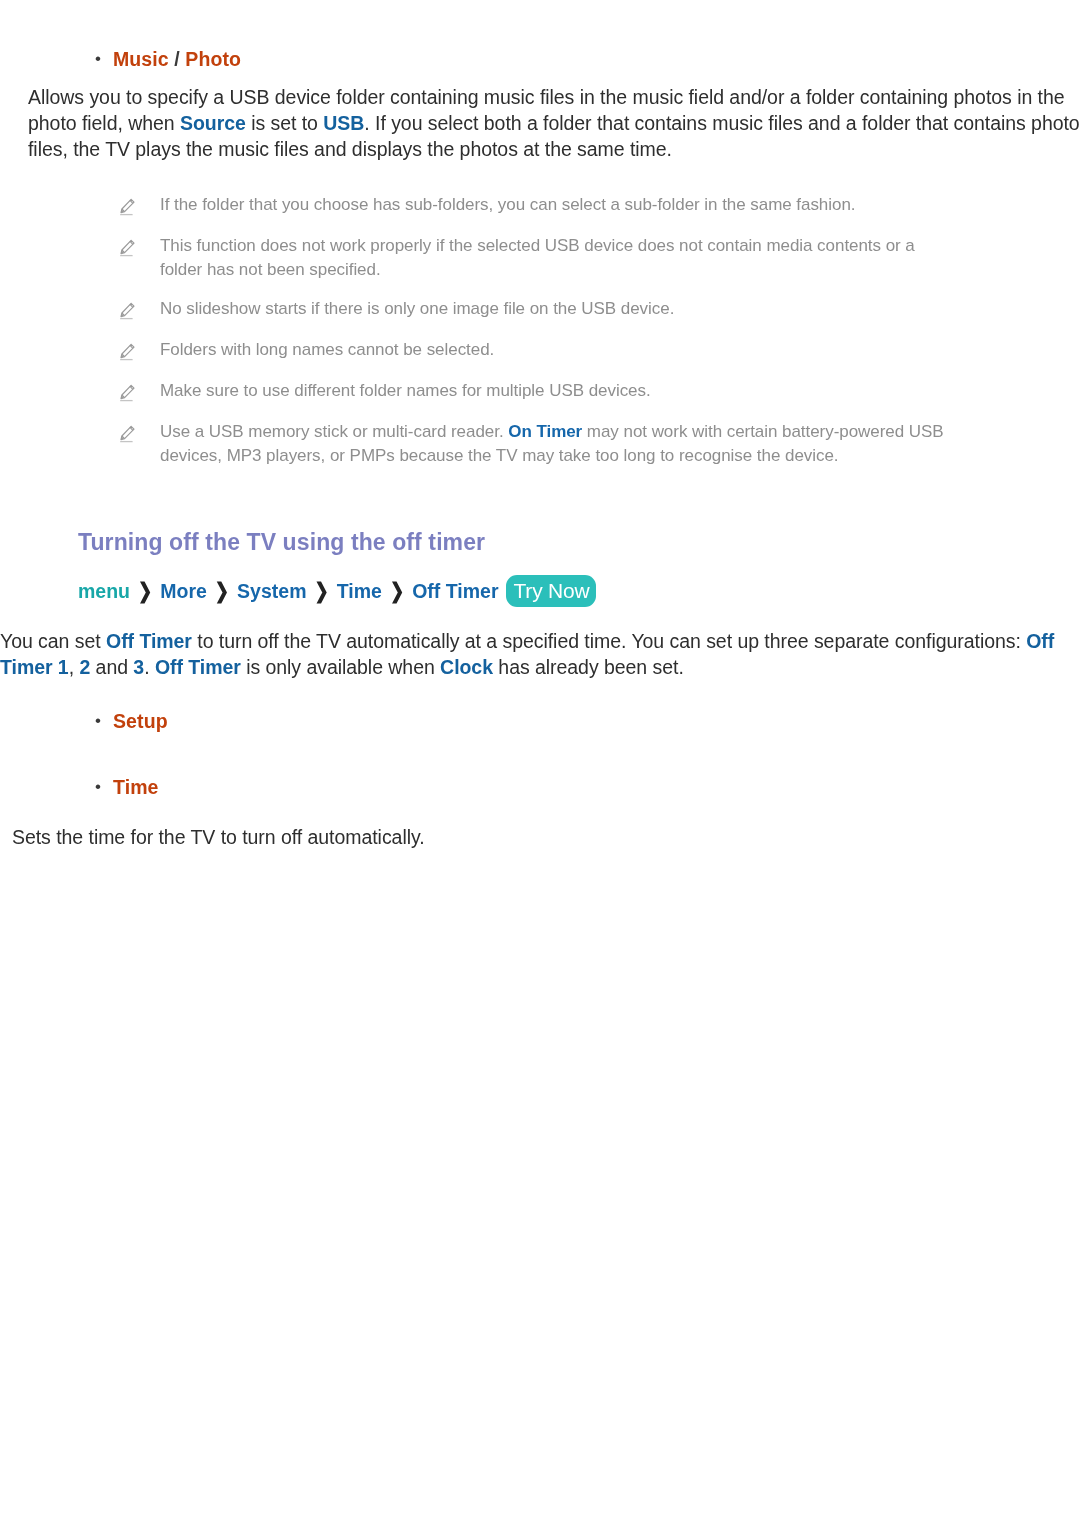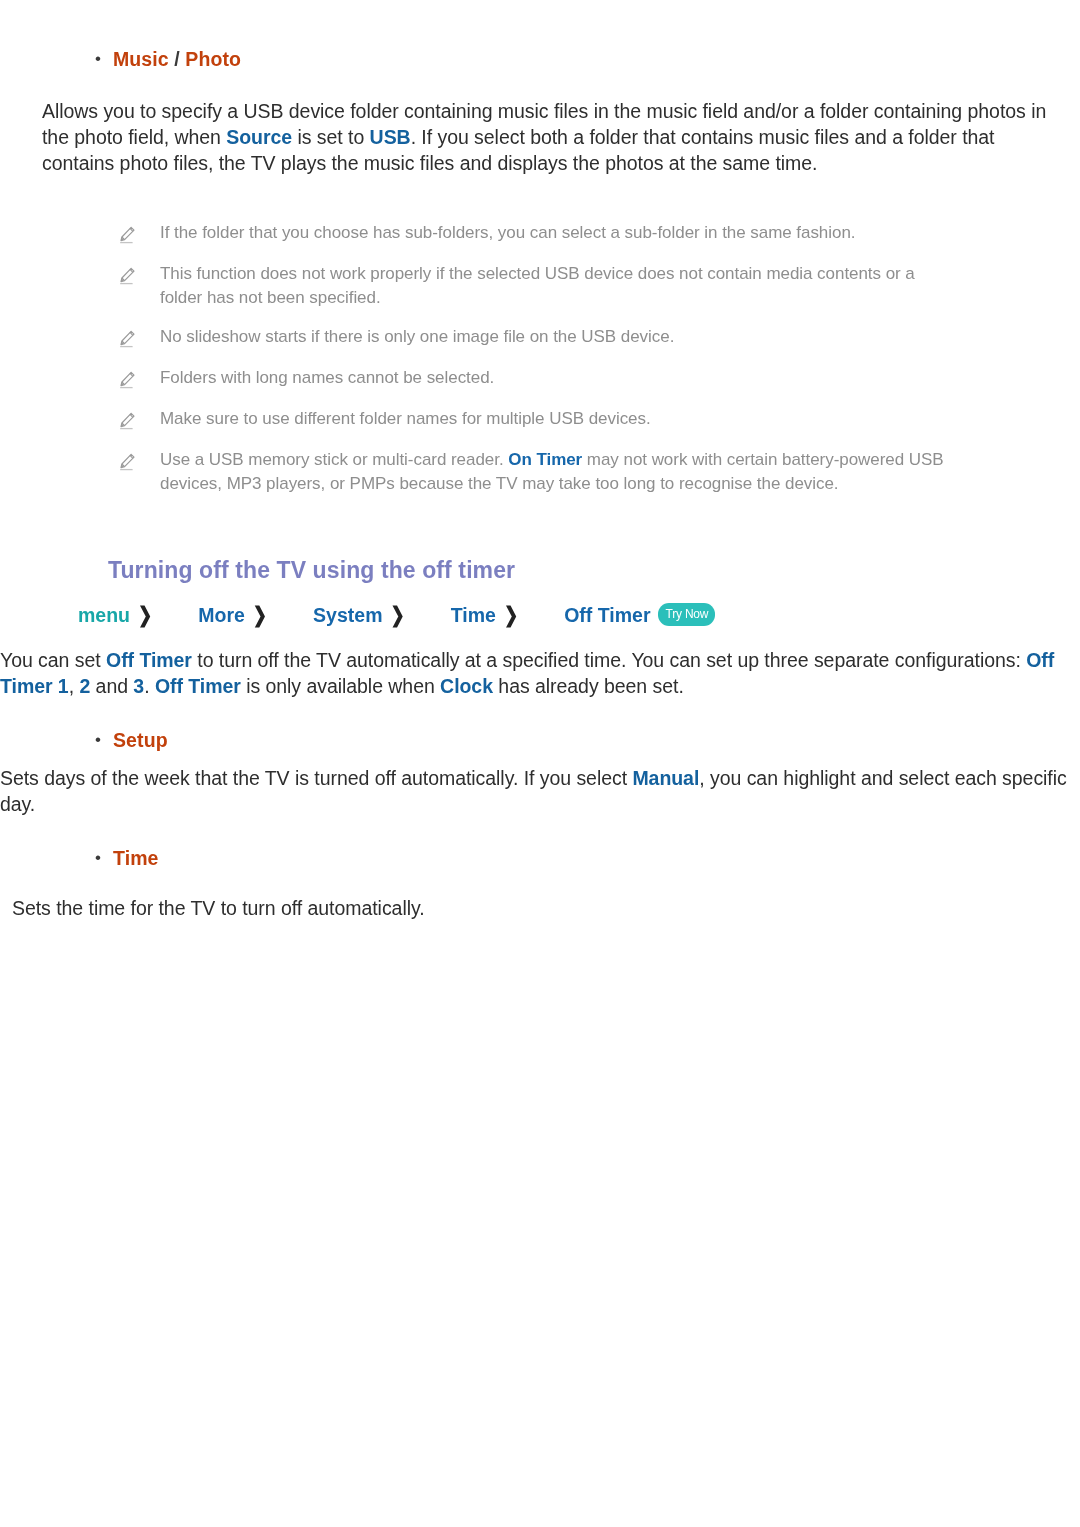--- a/index.html
+++ b/index.html
@@ -91,54 +91,53 @@
   .note-text b {
     font-weight: bold;
     color: #1667ab;
   }
 
   
   .section-heading {
     font-size: 23px;
     font-weight: bold;
     color: #7b7fc0;
-    margin-left: 108px;
+    margin-left: 78px;
     letter-spacing: 0.1px;
   }
 
   
   .breadcrumb {
     margin-left: 78px;
     display: flex;
     align-items: center;
     flex-wrap: wrap;
     font-size: 19.5px;
   }
   .crumb-first {
     color: #18a7a8;
     font-weight: bold;
   }
   .crumb {
     color: #1667ab;
     font-weight: bold;
-    margin-left: 38px;
   }
   .crumb-chevron {
     color: #222222;
     font-weight: bold;
     font-size: 17px;
     margin: 0 8px;
     transform: scaleY(1.25);
     display: inline-block;
   }
   .try-now {
     display: inline-block;
     background: #2bbfba;
     color: #ffffff;
-    font-size: 12px;
+    font-size: 21px;
     font-weight: normal;
     line-height: 1;
     padding: 5px 7px 6px 7px;
     border-radius: 11px;
     margin-left: 8px;
     position: relative;
     top: -1px;
     letter-spacing: -0.2px;
   }
   .sp-10 { height: 10px; }
@@ -158,21 +157,21 @@
 
   <div class="bullet-row">
     <span class="bullet-dot">•</span>
     <span class="bullet-label">
       <span class="kw">Music</span><span class="sep-slash"> / </span><span class="kw">Photo</span>
     </span>
   </div>
 
   <div class="sp-10"></div>
 
-  <p class="para" style="margin:14px;padding-left:28px;">
+  <p class="para" style="margin:0;padding-left:28px;">
     <span>Allows you to specify a USB device folder containing music files in the music field and/or a folder containing photos in the photo field, when </span><b>Source</b><span> is set to </span><b>USB</b><span>. If you select both a folder that contains music files and a folder that contains photo files, the TV plays the music files and displays the photos at the same time.</span>
   </p>
 
   <div class="sp-30"></div>
 
   <div>
 
     <div class="note-row">
       <span class="note-icon">
         <svg width="19" height="18" viewBox="0 0 19 18" aria-hidden="true">
@@ -291,23 +290,20 @@
 
   <div class="sp-26"></div>
 
   <div class="bullet-row">
     <span class="bullet-dot">•</span>
     <span class="bullet-label kw">Setup</span>
   </div>
 
   <div class="sp-10"></div>
 
-  <p class="para" style="margin:0;">
-    <span>Sets days of the week that the TV is turned off automatically. If you select </span><b>Manual</b><span>, you can highlight and select each specific day.</span>
-  </p>
 
   <div class="sp-26"></div>
 
   <div class="bullet-row">
     <span class="bullet-dot">•</span>
     <span class="bullet-label kw">Time</span>
   </div>
 
   <div class="sp-10"></div>
 

